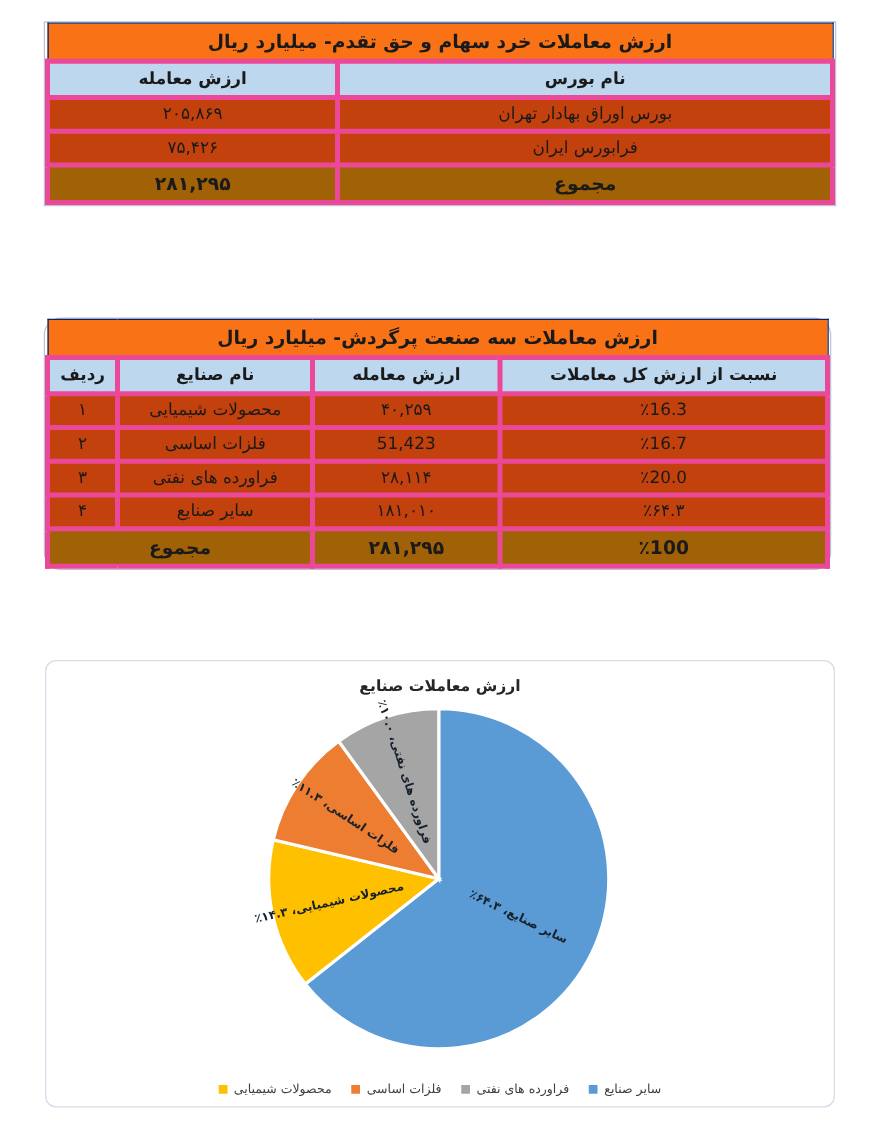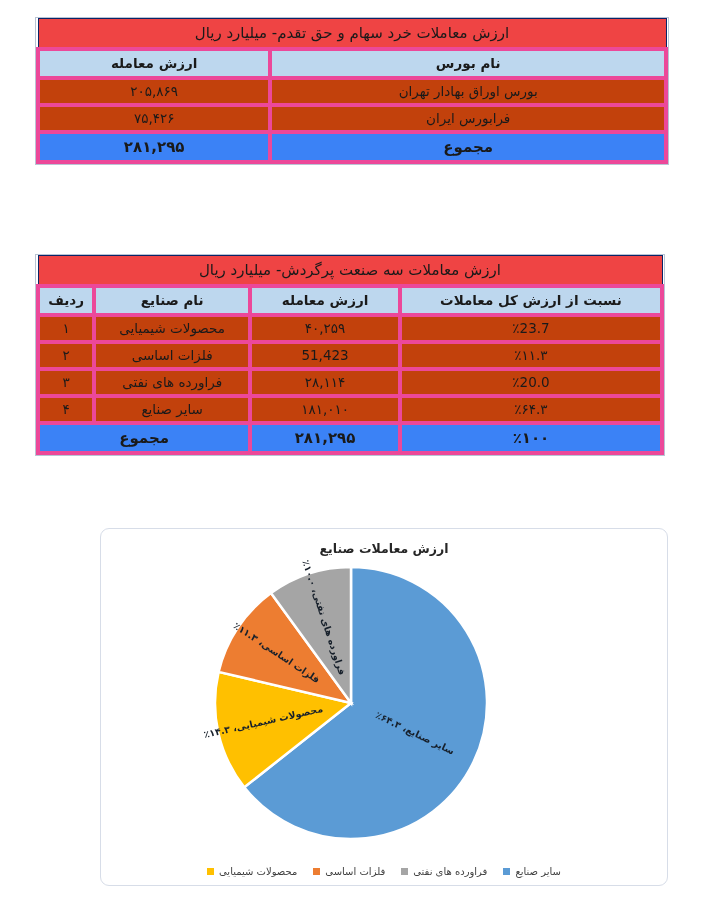--- a/index.html
+++ b/index.html
@@ -27,69 +27,70 @@
   }
   .data-table td, .data-table th {
     border: 4px solid #ec4899;
     text-align: center;
     vertical-align: middle;
     font-family: "DejaVu Sans", "Liberation Sans", sans-serif;
     color: #1a1a1a;
     padding: 2px 4px;
   }
   .tbl-title {
-    background: #ef4444;
+    background: #f97316;
     color: #ffffff;
-    font-weight: normal;
+    font-weight: bold;
     font-size: 15px;
     letter-spacing: 0.2px;
     height: 30px;
     border: 1px solid #0a2467 !important;
   }
   .tbl-head {
     background: #bdd7ee;
     font-weight: bold;
     font-size: 13.5px;
     height: 29px;
   }
   .tbl-cell {
     background: #c2410c;
     font-size: 13.5px;
     height: 27px;
   }
   .tbl-total {
-    background: #3b82f6;
+    background: #a16207;
     font-weight: bold;
     font-size: 15px;
     height: 30px;
   }
 
   
   #table-market-value {
     top: 18px; right: 36px;
     width: 632px;
   }
   #table-market-value col.c-name  { width: 63%; }
   #table-market-value col.c-value { width: 37%; }
 
   
   #table-industry-value {
     top: 255px; right: 40px;
     width: 628px;
+    border-radius: 13px;
   }
   #table-industry-value col.c-row  { width: 9%; }
   #table-industry-value col.c-ind  { width: 25%; }
   #table-industry-value col.c-val  { width: 24%; }
   #table-industry-value col.c-pct  { width: 42%; }
 
   
   .chart-card {
     position: absolute;
     top: 528px; right: 36px;
-    width: 568px; height: 358px;
+    width: 632px; height: 358px;
     background: #ffffff;
     border: 1.5px solid #d7dde8;
     border-radius: 9px;
   }
   .chart-title {
     position: absolute;
     top: 12px; left: 0; right: 0;
     text-align: center;
     font-size: 12.5px;
     font-weight: bold;
@@ -176,46 +177,46 @@
         <td class="tbl-title" colspan="4">ارزش معاملات سه صنعت پرگردش- میلیارد ریال</td>
       </tr>
       <tr>
         <th class="tbl-head">نسبت از ارزش کل معاملات</th>
         <th class="tbl-head">ارزش معامله</th>
         <th class="tbl-head">نام صنایع</th>
         <th class="tbl-head">ردیف</th>
       </tr>
 
       <tr>
-        <td class="tbl-cell">٪23.7</td>
+        <td class="tbl-cell">٪16.3</td>
         <td class="tbl-cell">۴۰,۲۵۹</td>
         <td class="tbl-cell">محصولات شیمیایی</td>
         <td class="tbl-cell">۱</td>
       </tr>
       <tr>
-        <td class="tbl-cell">٪۱۱.۳</td>
+        <td class="tbl-cell">٪16.7</td>
         <td class="tbl-cell">51,423</td>
         <td class="tbl-cell">فلزات اساسی</td>
         <td class="tbl-cell">۲</td>
       </tr>
       <tr>
         <td class="tbl-cell">٪20.0</td>
         <td class="tbl-cell">۲۸,۱۱۴</td>
         <td class="tbl-cell">فراورده های نفتی</td>
         <td class="tbl-cell">۳</td>
       </tr>
       <tr>
         <td class="tbl-cell">٪۶۴.۳</td>
         <td class="tbl-cell">۱۸۱,۰۱۰</td>
         <td class="tbl-cell">سایر صنایع</td>
         <td class="tbl-cell">۴</td>
       </tr>
 
       <tr>
-        <td class="tbl-total">٪۱۰۰</td>
+        <td class="tbl-total">٪100</td>
         <td class="tbl-total">۲۸۱,۲۹۵</td>
         <td class="tbl-total" colspan="2">مجموع</td>
       </tr>
     </tbody>
   </table>
 
   <div class="chart-card">
 
     <div class="chart-title">ارزش معاملات صنایع</div>
 

